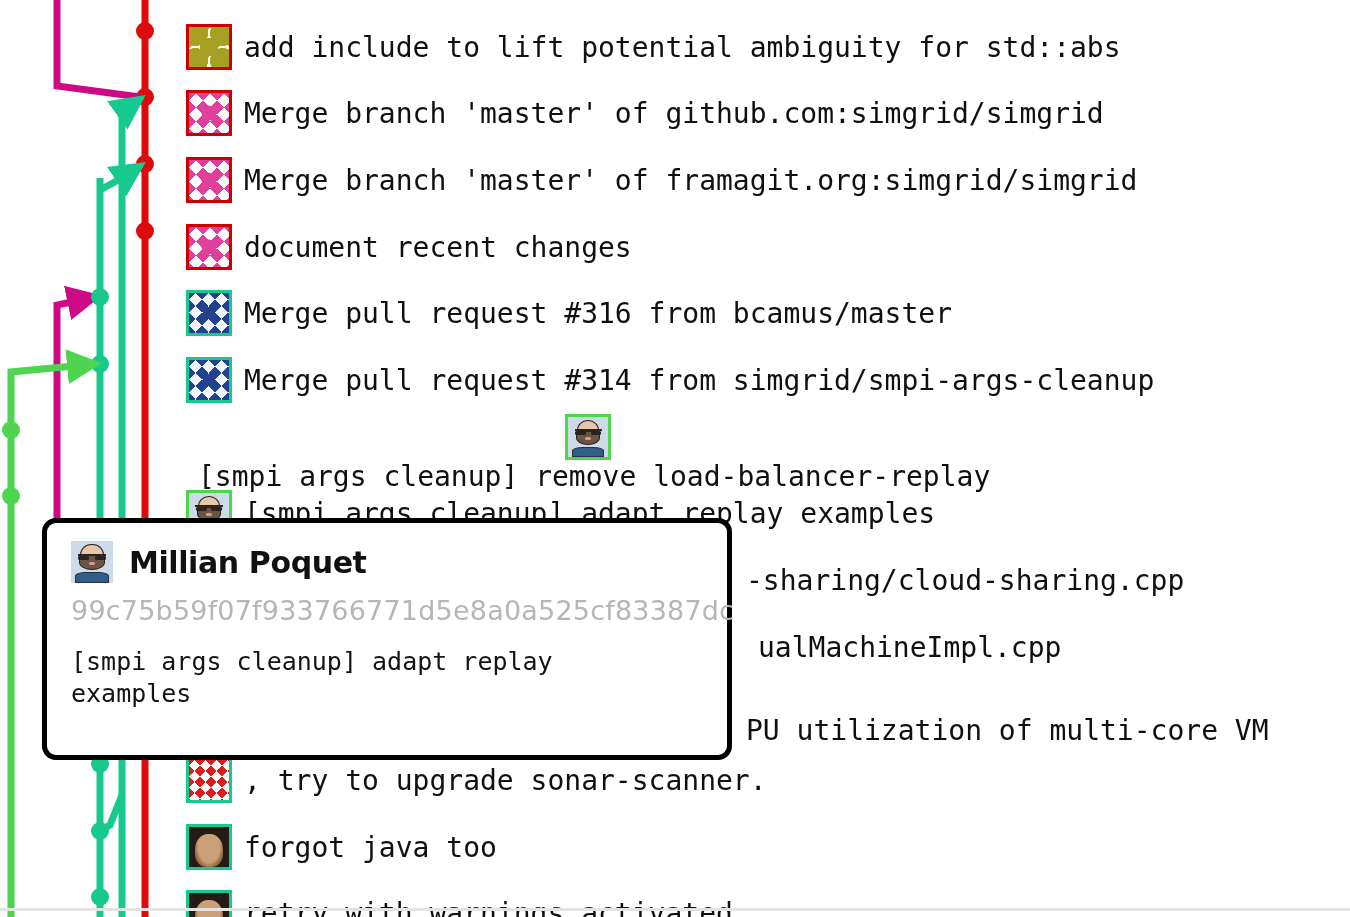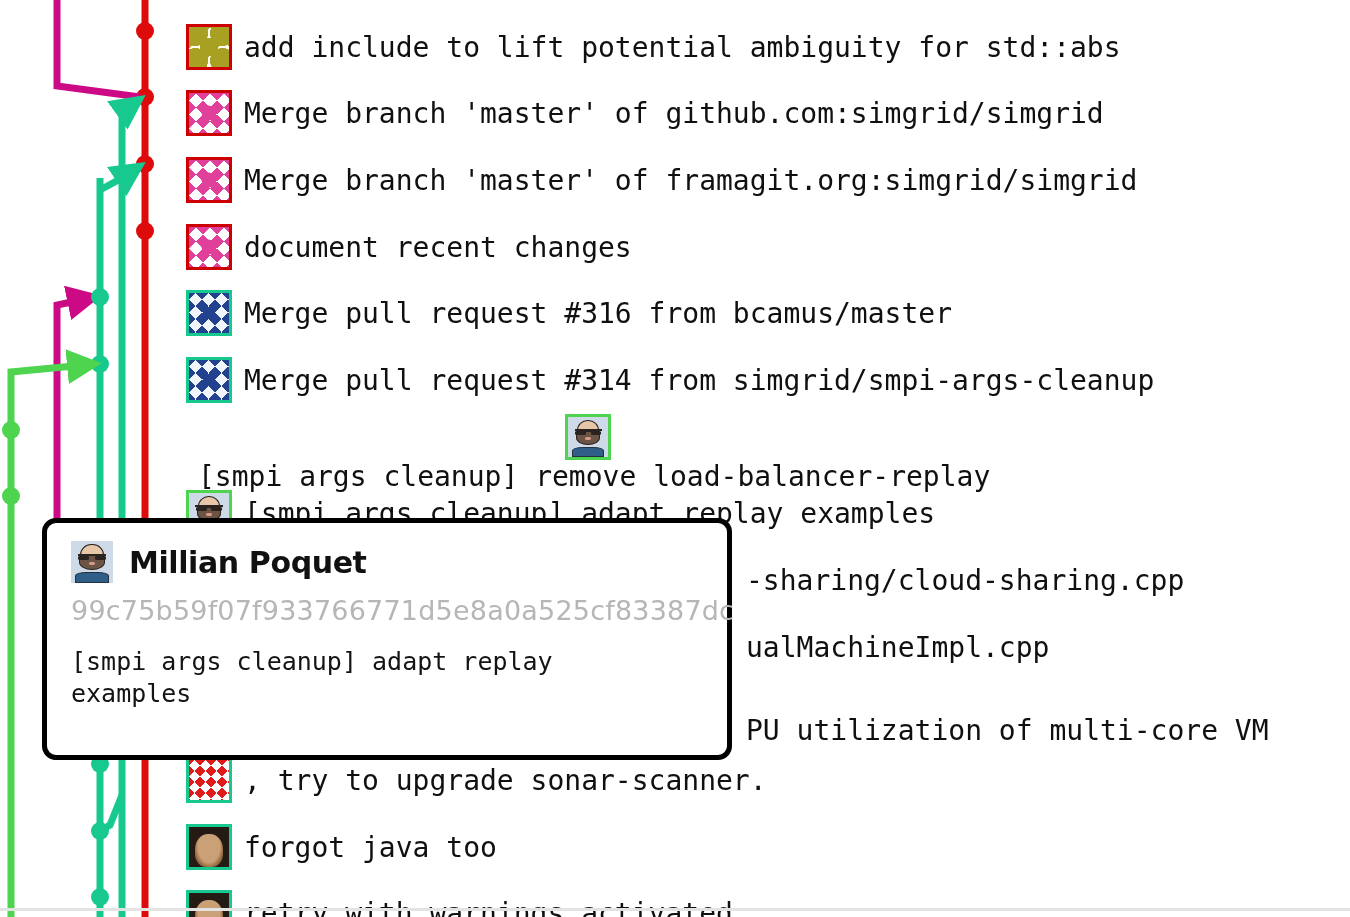--- a/index.html
+++ b/index.html
@@ -345,21 +345,21 @@
         <div class="body"></div>
       </div>
       <div class="msg">[smpi args cleanup] adapt replay examples</div>
     </div>
 
     <div class="row" style="top:531px; left:746px;">
       <div class="msg" style="margin-left:0;">-sharing/cloud-sharing.cpp</div>
     </div>
 
     <div class="row" style="top:598px; left:746px;">
-      <div class="msg" style="margin-left:0;">ualMachineImpl.cpp</div>
+      <div class="msg" style="margin-left:12px;">ualMachineImpl.cpp</div>
     </div>
 
     <div class="row" style="top:664px; left:746px;align-items:flex-end;">
       <div class="msg" style="margin-left:0;">PU utilization of multi-core VM</div>
     </div>
 
     <div class="row" style="top:731px;">
       <div class="avatar ic-red"></div>
       <div class="msg" style="color:#101010;">, try to upgrade sonar-scanner.</div>
     </div>

